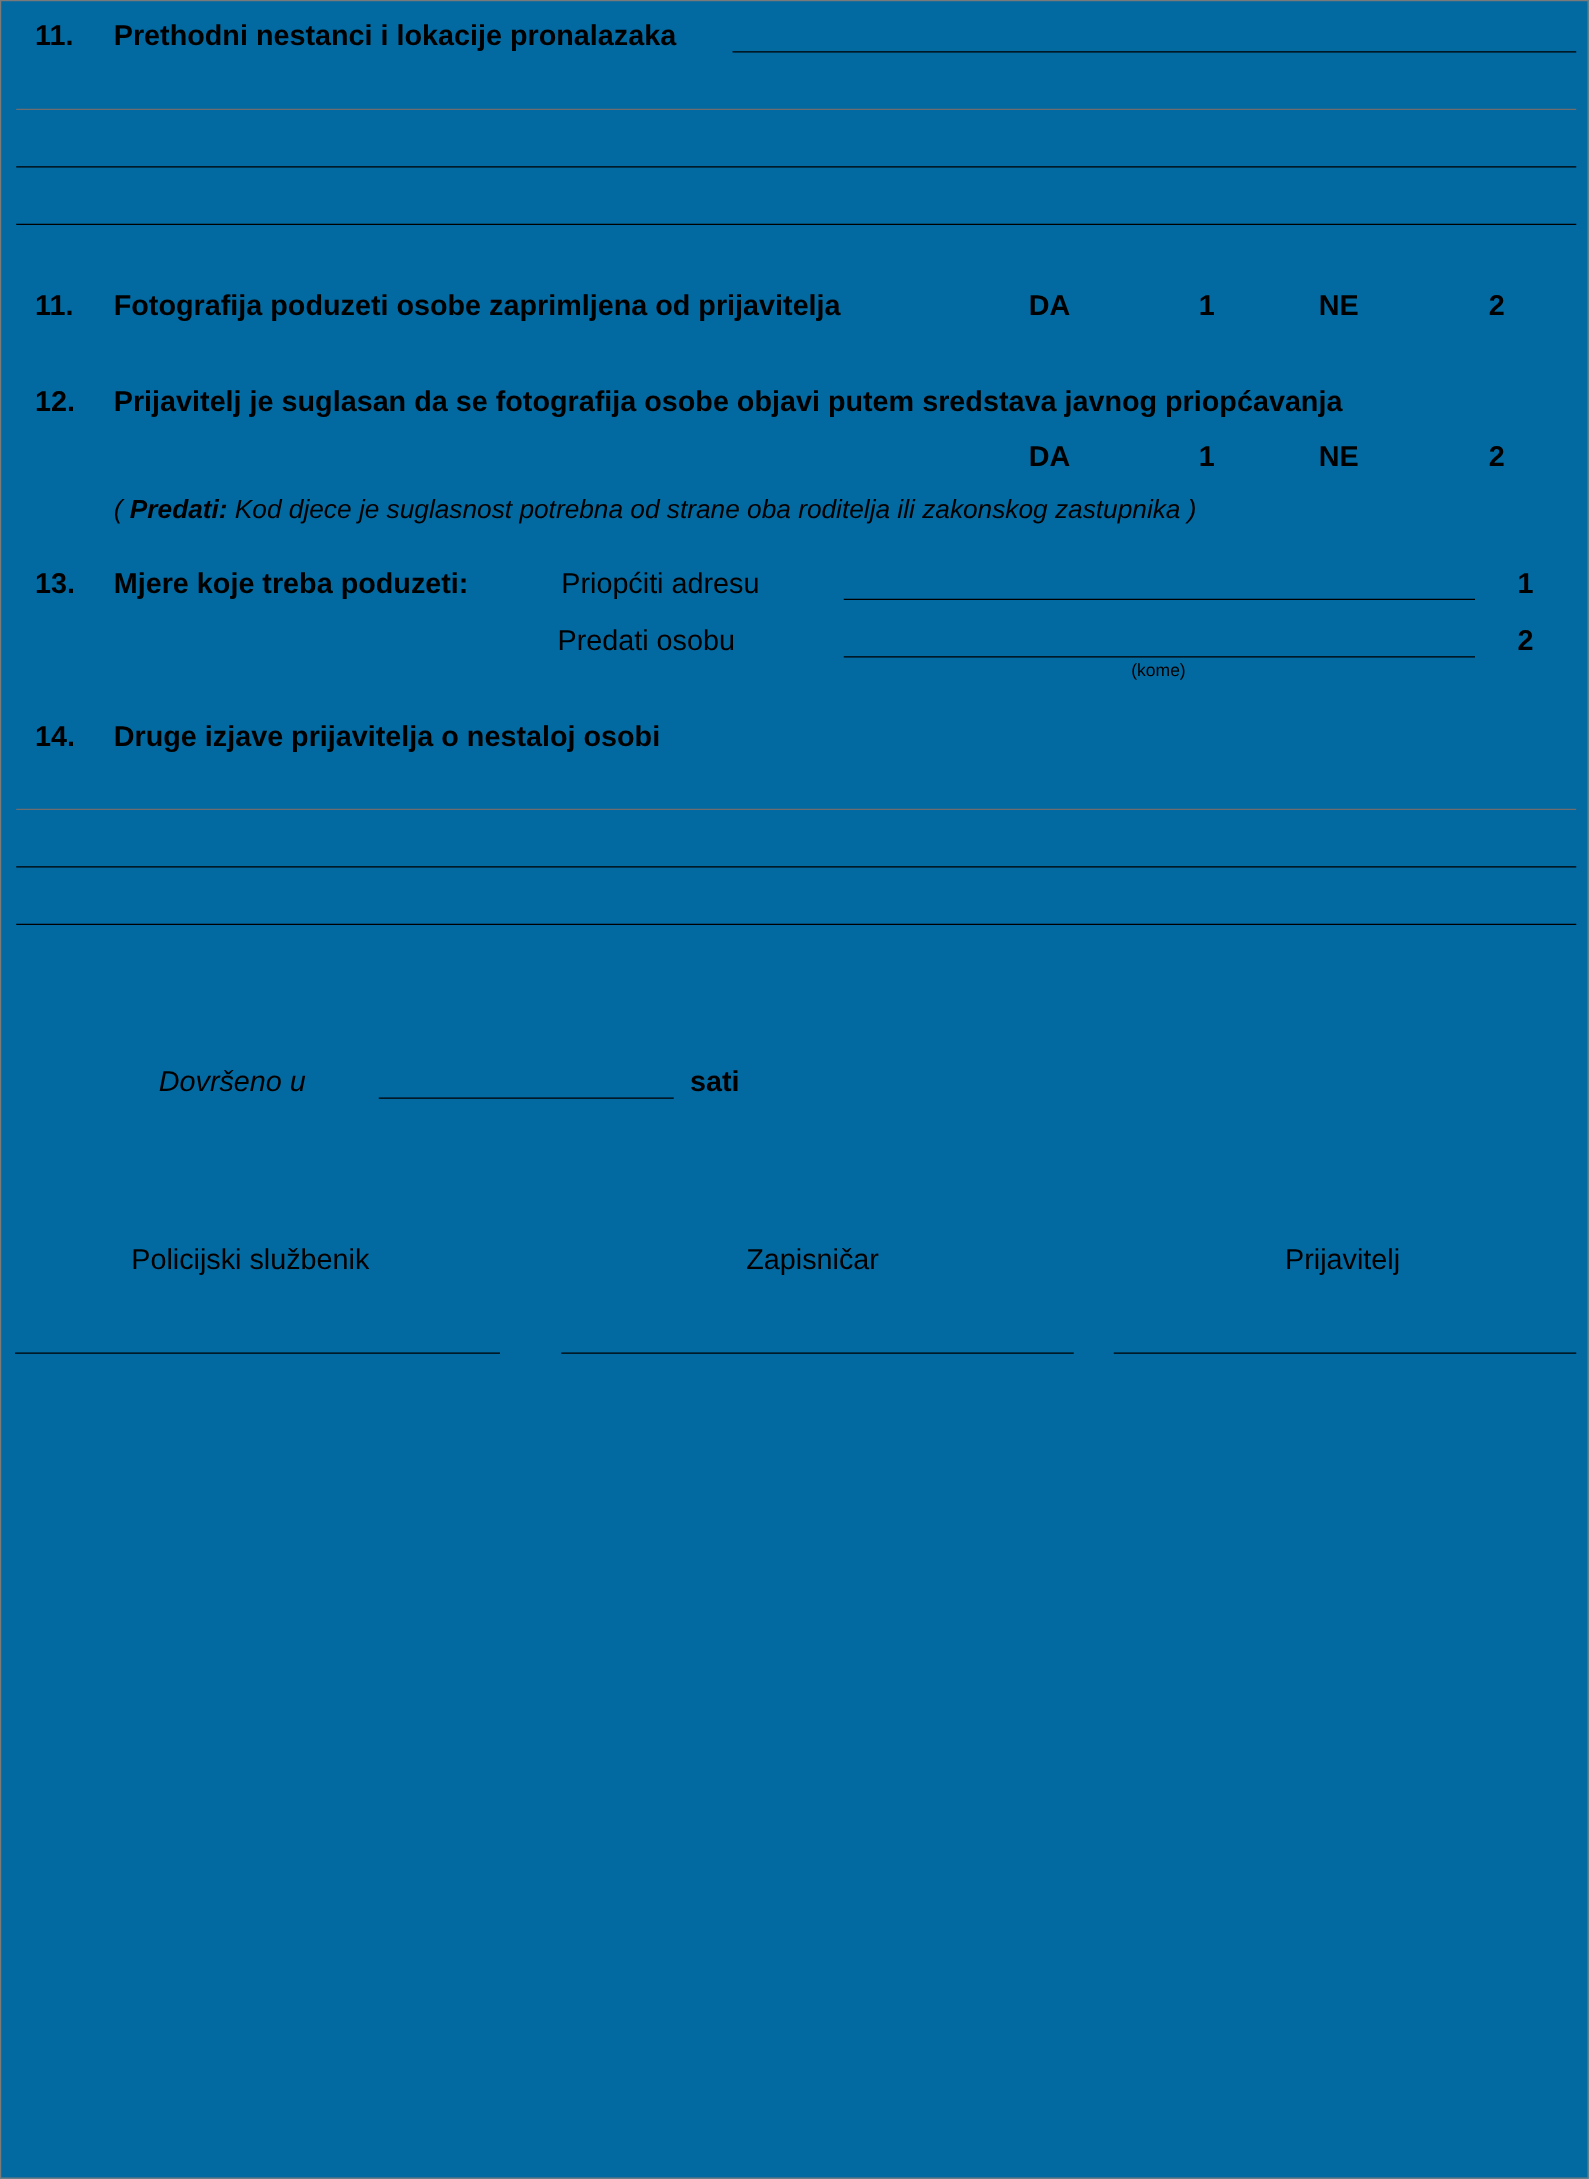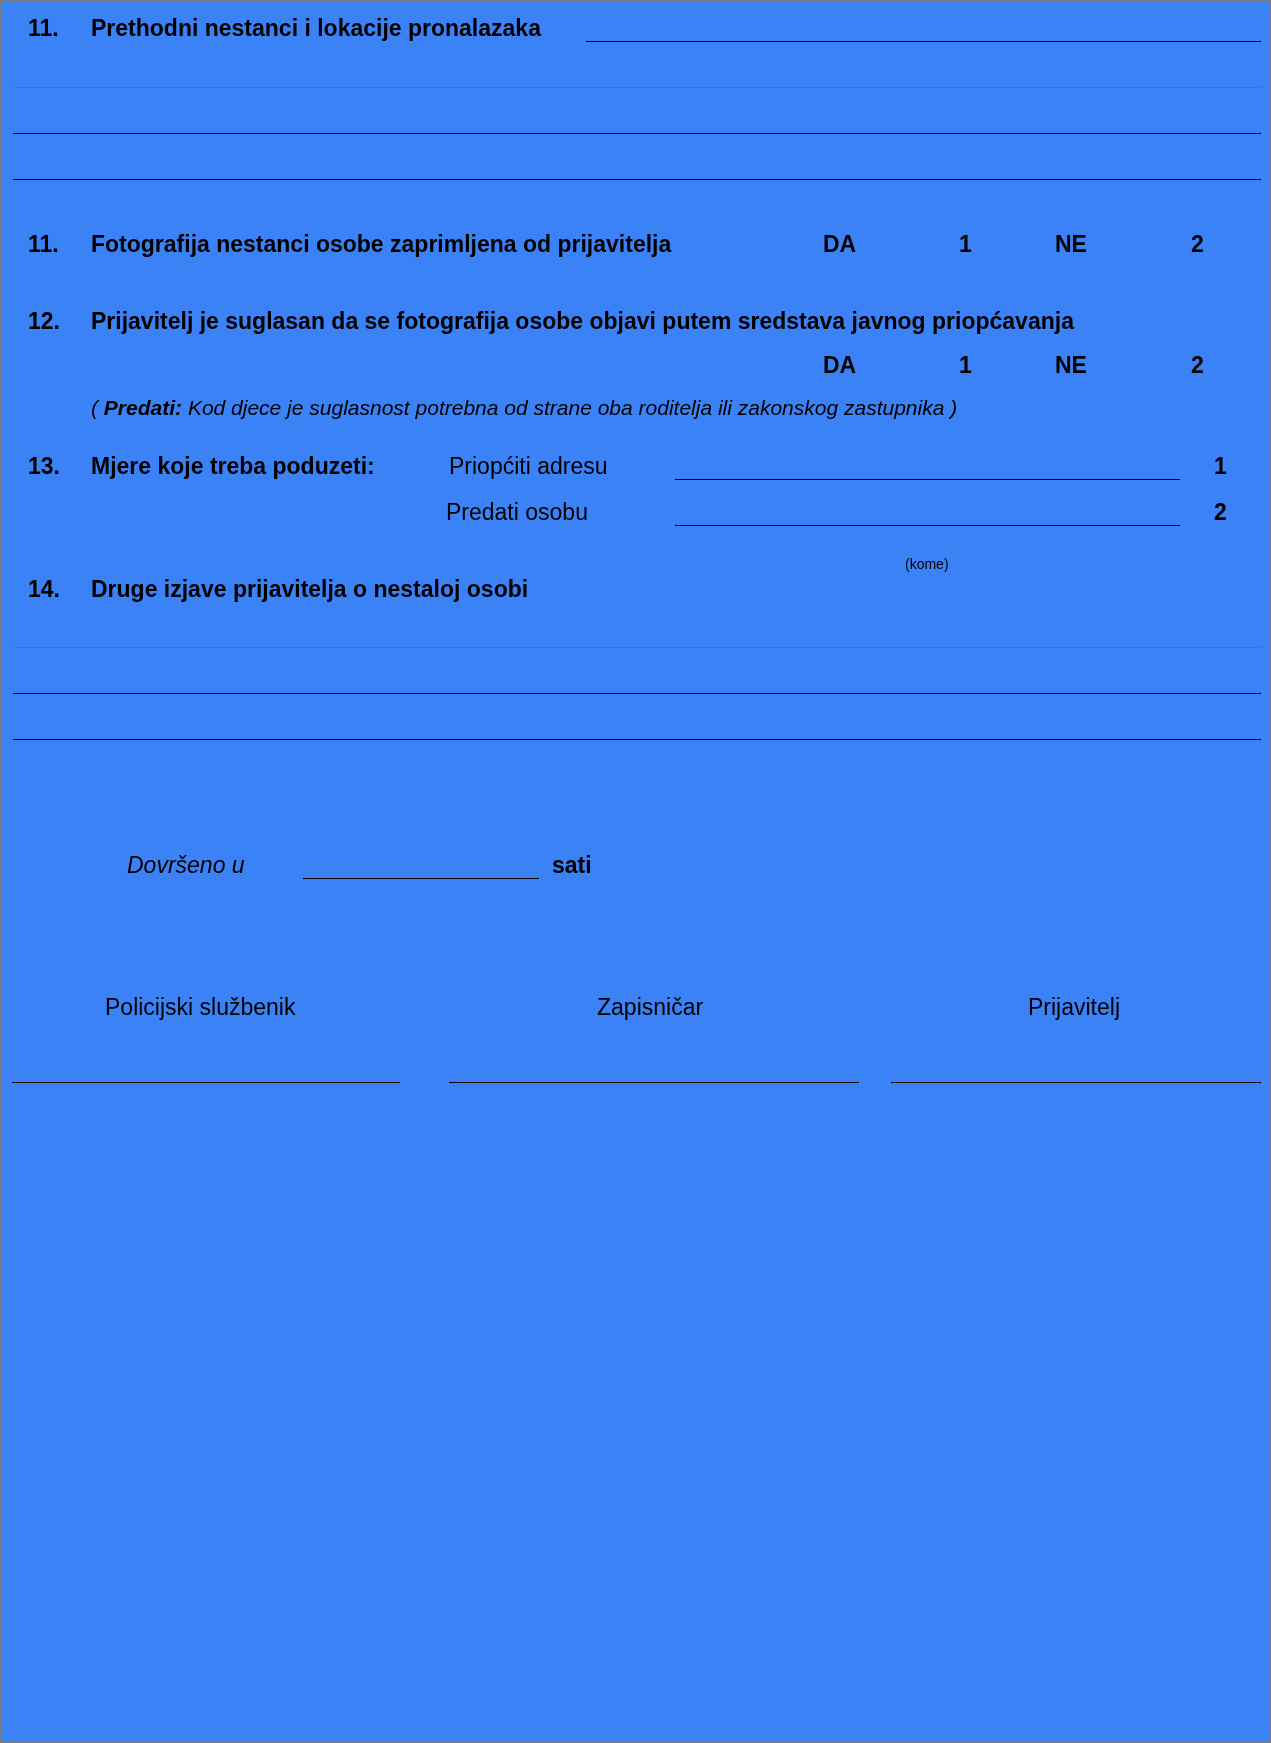--- a/index.html
+++ b/index.html
@@ -1,43 +1,43 @@
 <!DOCTYPE html>
 <html><head>
 <meta charset="utf-8">
 <style>
   html, body { margin: 0; padding: 0; background: #ffffff; }
   body { width: 1271px; height: 1743px; position: relative; overflow: hidden;
          font-family: "Liberation Sans", sans-serif; color: #000; }
   .page { position: absolute; left: 0; top: 0; width: 1269px; height: 1741px;
-          border: 1px solid #7a7a7a; background: #3b82f6; }
+          border: 1px solid #7a7a7a; background: #0369a1; }
   .abs { position: absolute; white-space: nowrap; }
   .b { font-weight: bold; }
   .q { font-size: 23px; font-weight: bold; }
   .reg { font-size: 23px; }
   .line { position: absolute; height: 0; border-top: 1.5px solid #000; }
   .line.grey { border-top-color: #6e6e6e; }
   .italic { font-style: italic; font-size: 21px; }
-  .small { font-size: 14px; margin-top: 28px; }
+  .small { font-size: 14px; }
   .fill-line { position: absolute; height: 0; border-top: 1.5px solid #000; }
 </style>
 </head>
 <body>
 
 <div class="page">
 
   <span class="abs q" style="left:27px; top:14px;">11.</span>
   <span class="abs q" style="left:90px; top:14px;">Prethodni nestanci i lokacije pronalazaka</span>
   <div class="fill-line" style="left:585px; top:40px; width:675px;"></div>
   <div class="line grey" style="left:12px; top:86px; width:1248px;"></div>
   <div class="line" style="left:12px; top:132px; width:1248px;"></div>
   <div class="line" style="left:12px; top:178px; width:1248px;"></div>
 
   <span class="abs q" style="left:27px; top:230px;">11.</span>
-  <span class="abs q" style="left:90px; top:230px;">Fotografija nestanci osobe zaprimljena od prijavitelja</span>
+  <span class="abs q" style="left:90px; top:230px;">Fotografija poduzeti osobe zaprimljena od prijavitelja</span>
   <span class="abs q" style="left:822px; top:230px;">DA</span>
   <span class="abs q" style="left:958px; top:230px;">1</span>
   <span class="abs q" style="left:1054px; top:230px;">NE</span>
   <span class="abs q" style="left:1190px; top:230px;">2</span>
 
   <span class="abs q" style="left:27px; top:307px;">12.</span>
   <span class="abs q" style="left:90px; top:307px;text-align:center;">Prijavitelj je suglasan da se fotografija osobe objavi putem sredstava javnog priopćavanja</span>
   <span class="abs q" style="left:822px; top:351px;">DA</span>
   <span class="abs q" style="left:958px; top:351px;">1</span>
   <span class="abs q" style="left:1054px; top:351px;">NE</span>

